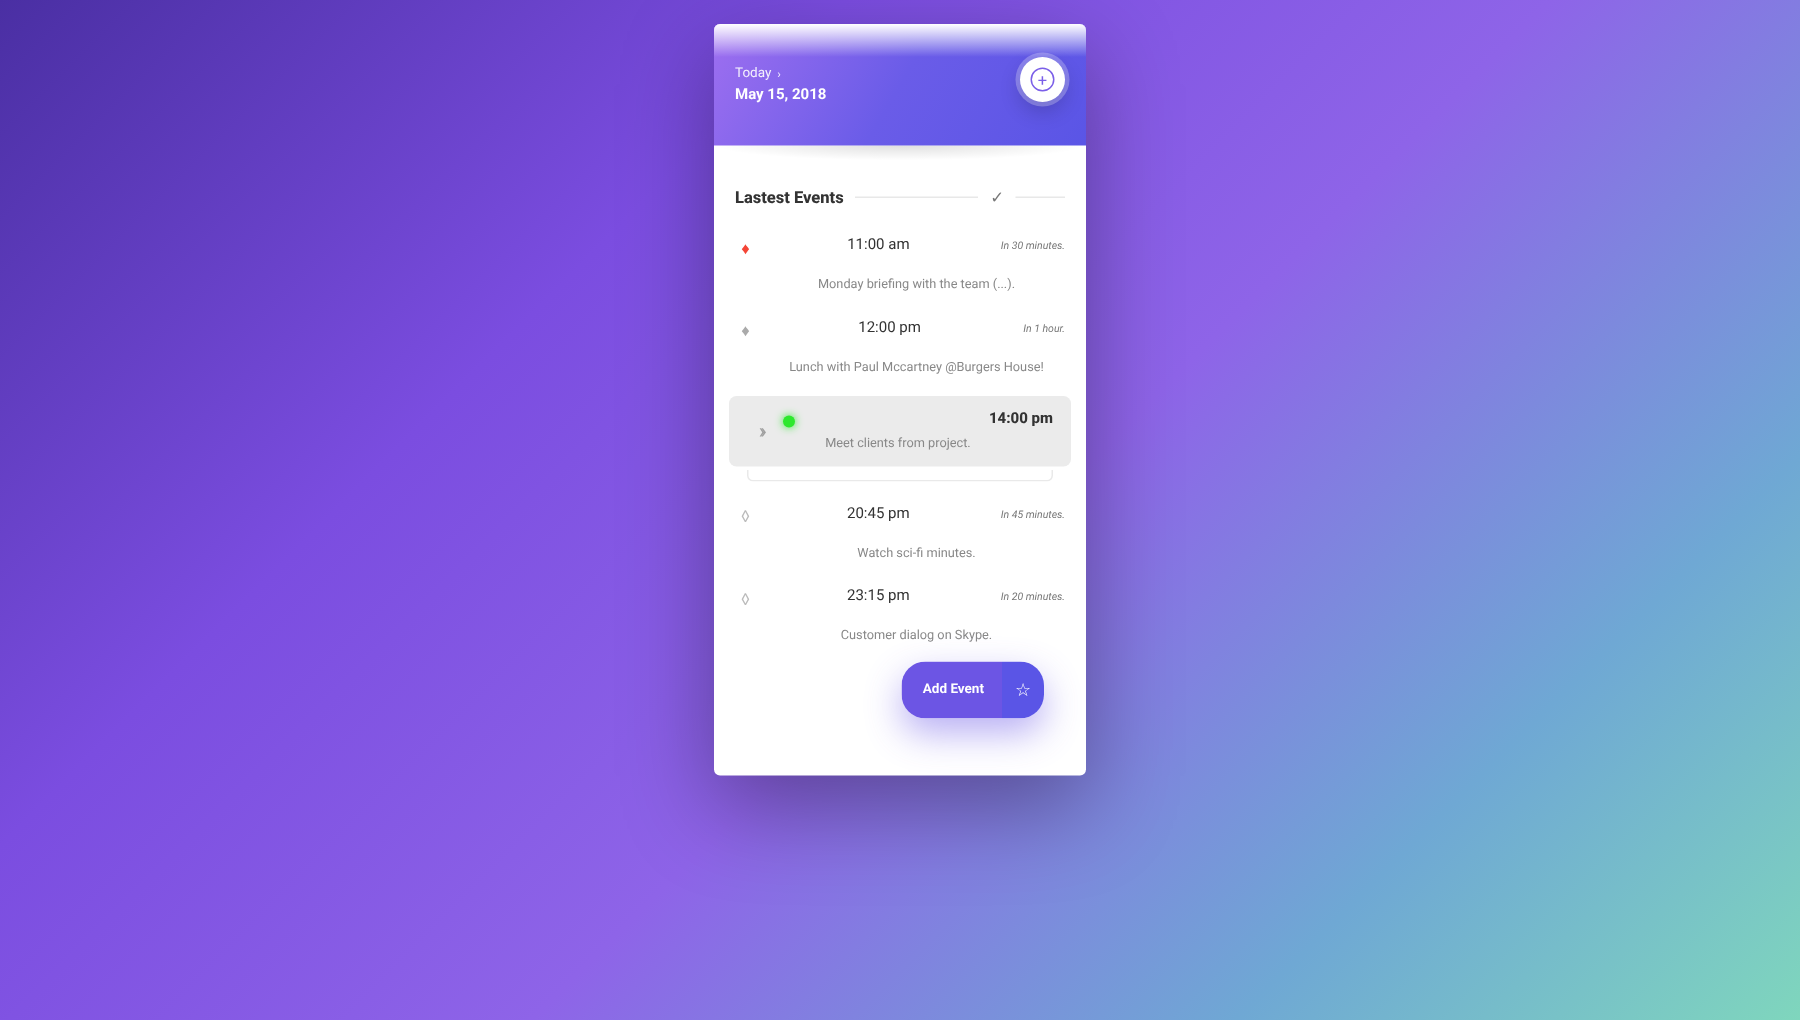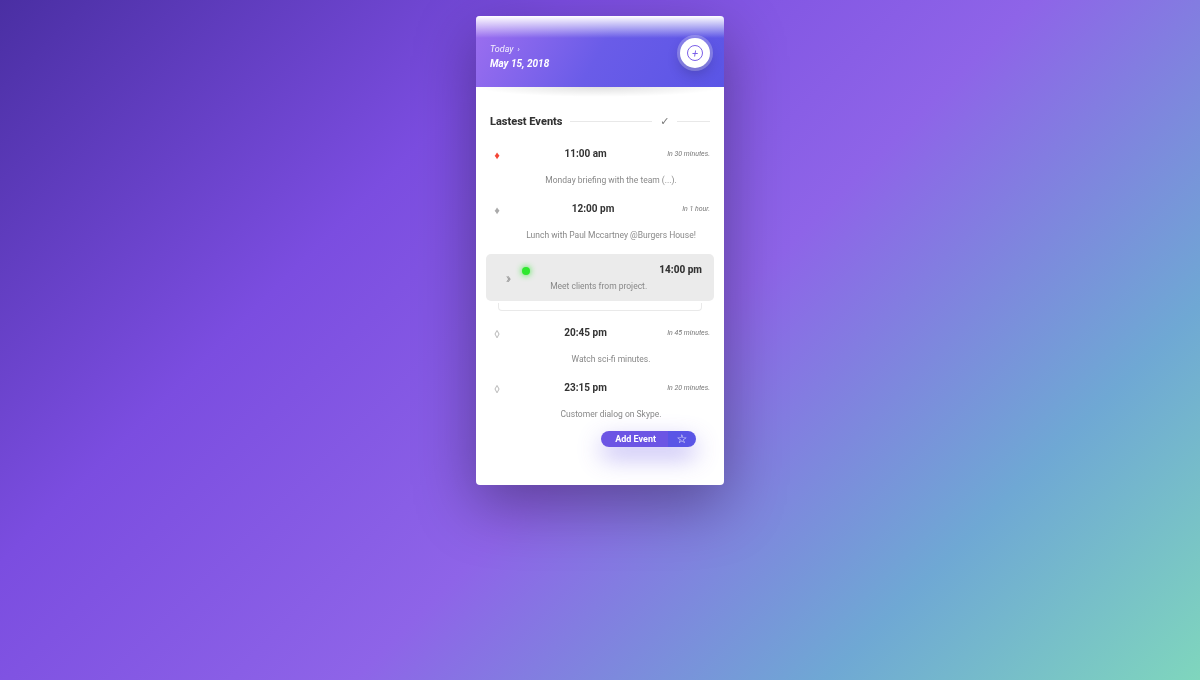--- a/index.html
+++ b/index.html
@@ -86,23 +86,22 @@
     background: linear-gradient(#fff, rgba(255,255,255,0));
     position: relative;
     z-index: 2;
   }
 
   
   .datebar {
     margin-top: -22px;
     background: linear-gradient(120deg, #9e6ff0 0%, #6a5ce8 50%, #5a55e6 100%);
     color: #fff;
-    padding: 28px 14px 18px 14px;
-    position: relative;
-    font-style: italic;
+    padding: 28px 14px 28px 14px;
+    position: relative;
   }
   .datebar-today {
     font-size: 9px;
     opacity: 0.9;
     display: flex;
     align-items: center;
     gap: 4px;
   }
   .datebar-date {
     font-size: 10px;
@@ -163,21 +162,21 @@
     font-size: 11px;
   }
 
   .event {
     display: grid;
     grid-template-columns: 14px 1fr auto;
     column-gap: 8px;
     padding: 6px 0 12px 0;
   }
   .event .icon { grid-row: 1 / span 2; font-size: 11px; line-height: 1; padding-top: 2px; }
-  .event .time { font-size: 10px; font-weight: 700; color: #333; }
+  .event .time { font-size: 10px; font-weight: 400; color: #333; }
   .event .timerel { font-size: 7px; color: #777; font-style: italic; align-self: center; font-weight: 400; }
   .event .desc { grid-column: 2 / 4; font-size: 8.5px; color: #888; margin-top: 16px; }
 
   .flame-red { color: #f44536; }
   .flame-grey { color: #aaa; }
   .drop-grey { color: #bbb; }
 
   .event-card {
     background: #ebebeb;
     border-radius: 5px;
@@ -218,21 +217,21 @@
     justify-content: flex-end;
     padding: 0 14px 24px 14px;
   }
   .add-event-btn {
     display: flex;
     align-items: stretch;
     border-radius: 16px;
     overflow: hidden;
     box-shadow: 0 10px 24px rgba(100,80,230,0.45);
     cursor: pointer;
-    height: 16px;
+    height: 38px;
   }
   .add-event-btn .label {
     background: #6c55e4;
     color: #fff;
     font-size: 9px;
     font-weight: 700;
     display: flex;
     align-items: center;
     padding: 0 12px 0 14px;
   }

